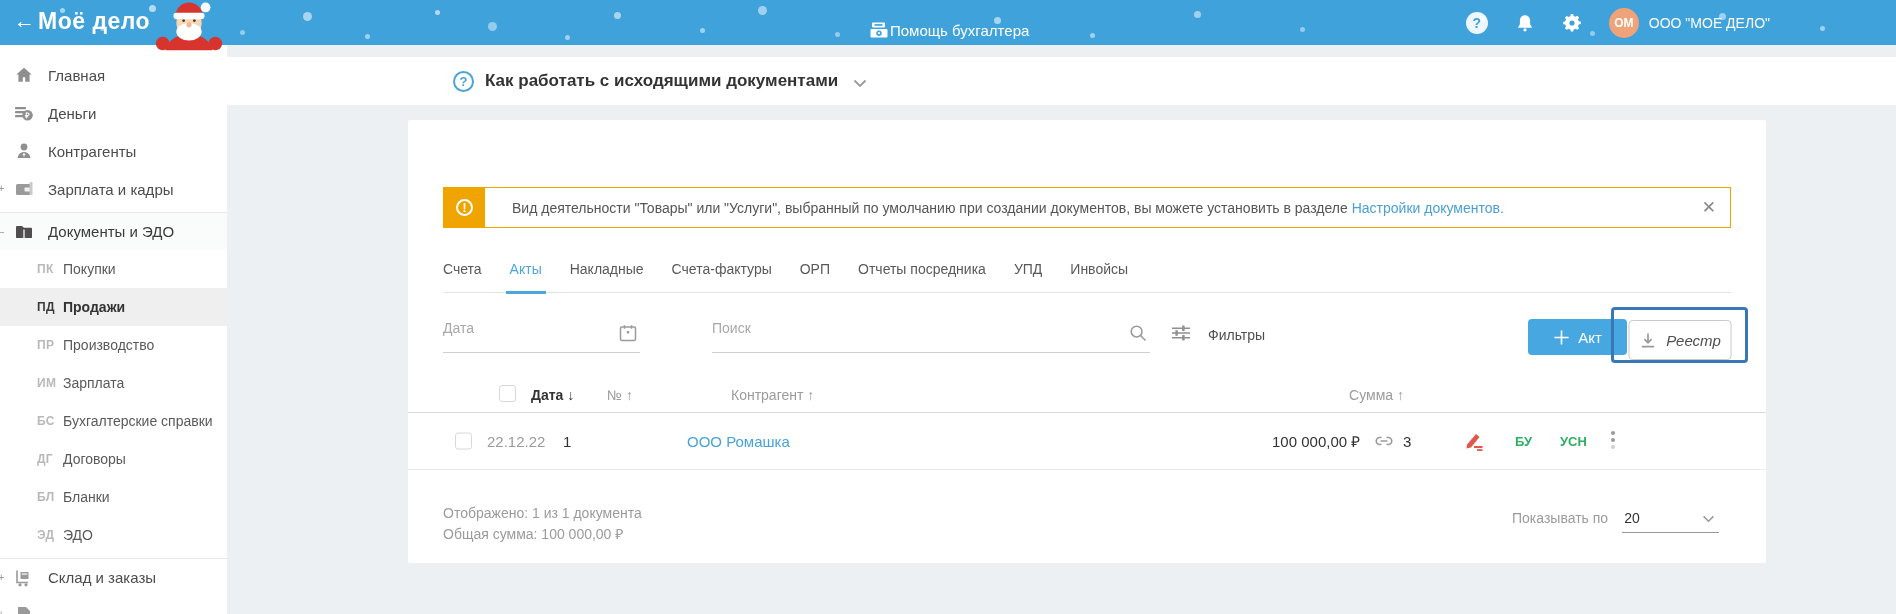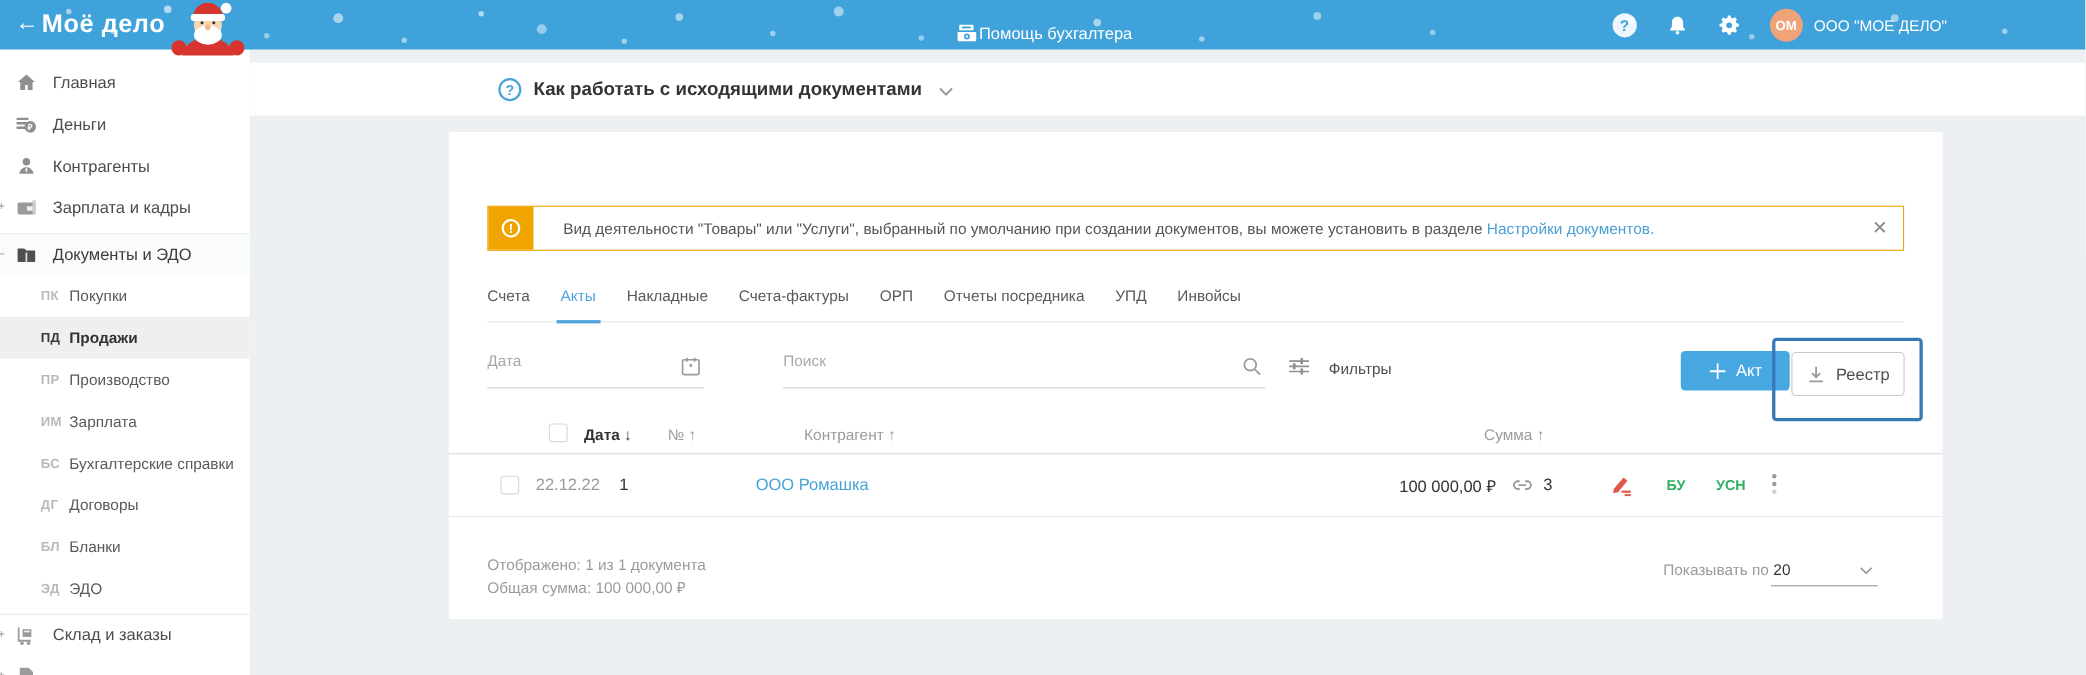--- a/index.html
+++ b/index.html
@@ -61,21 +61,21 @@
   .field { position:absolute; top:196px; height:37px; border-bottom:1px solid #cfcfcf; }
   .field input { position:absolute; left:0; top:4px; width:calc(100% - 26px); border:none; outline:none; font-size:14px; color:#444; font-family:"Liberation Sans",sans-serif; }
   .field input::placeholder { color:#a8a8a8; }
   .field .f-icon { position:absolute; right:2px; top:7px; width:20px; height:20px; cursor:pointer; }
   .date-field { left:35px; width:197px; }
   .search-field { left:304px; width:438px; }
   .sliders-btn { position:absolute; left:762px; top:203px; width:22px; height:20px; cursor:pointer; }
   .filters-label { position:absolute; left:800px; top:207px; font-size:14px; color:#4f4f4f; cursor:pointer; }
 
   .act-btn { position:absolute; left:1120px; top:199px; width:99px; height:36px; background:#47a7e0; border-radius:4px; color:#fff; font-size:15px; display:flex; align-items:center; justify-content:center; gap:8px; cursor:pointer; }
-  .reg-highlight { position:absolute; left:1203px; top:187px; width:137px; height:76px; border:3px solid #3779b7; border-radius:4px; }
+  .reg-highlight { position:absolute; left:1203px; top:187px; width:137px; height:56px; border:3px solid #3779b7; border-radius:4px;font-style:italic; }
   .reg-btn { position:absolute; left:50%; top:10px; transform:translateX(-50%); width:103px; height:40px; border:1px solid #c9c9c9; border-radius:4px; background:#fff; color:#4f4f4f; font-size:15px; display:flex; align-items:center; justify-content:center; gap:9px; cursor:pointer; }
 
   .thead { position:absolute; left:0; right:0; top:265px; height:28px; border-bottom:1px solid #dadada; font-size:14px; color:#9c9c9c; }
   .thead > div { position:absolute; top:2px; cursor:pointer;margin-left:44px; }
   .th-date { left:79px; color:#333; font-weight:bold; }
   .th-num { left:155px; }
   .th-contr { left:279px; }
   .th-sum { left:750px; width:202px; text-align:right; }
   .checkbox { width:17px; height:17px; border:1px solid #d8d8d8; border-radius:3px; background:#fff; cursor:pointer; }
   .thead .checkbox { position:absolute; left:47px; top:0; }
@@ -89,21 +89,21 @@
   .td-sum { left:690px; width:262px; text-align:right; color:#333; }
   .td-chain { left:965px; width:22px; height:20px; cursor:pointer; }
   .td-links { left:995px; color:#333; }
   .td-pencil { left:1056px; width:24px; height:22px; cursor:pointer; }
   .td-bu { left:1107px; color:#2eaf62; font-size:13px; font-weight:bold; cursor:pointer; }
   .td-usn { left:1152px; color:#2eaf62; font-size:13px; font-weight:bold; cursor:pointer; }
   .td-kebab { left:1202px; width:6px; height:22px; cursor:pointer; }
 
   .summary { position:absolute; left:35px; top:383px; font-size:14px; color:#9b9b9b; line-height:21px; }
   .perpage { position:absolute; left:1104px; top:390px; display:flex; align-items:flex-start; font-size:14px; color:#9b9b9b; }
-  .pp-select { position:relative; margin-left:2px; width:97px; border-bottom:1px solid #9a9a9a; padding:0 0 6px 2px; color:#333; cursor:pointer; }
+  .pp-select { position:relative; margin-left:14px; width:97px; border-bottom:1px solid #9a9a9a; padding:0 0 6px 2px; color:#333; cursor:pointer; }
   .pp-select svg { position:absolute; right:4px; top:5px; }
 </style>
 </head>
 <body>
 
 <div class="screen">
 
   <div class="header">
     <div class="snow"></div>
     <span class="back-arrow">←</span>

